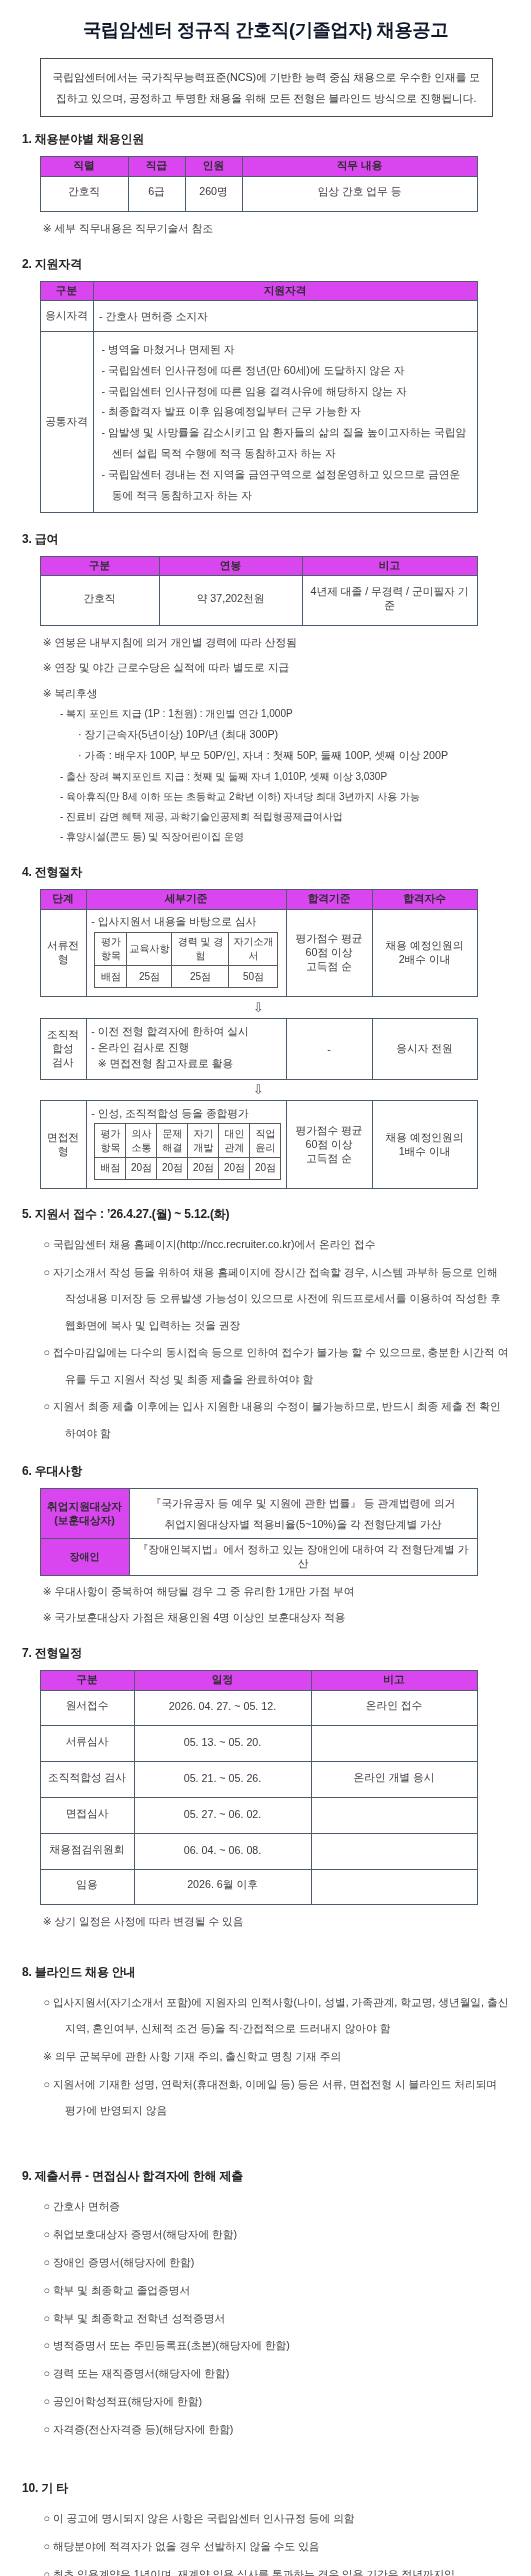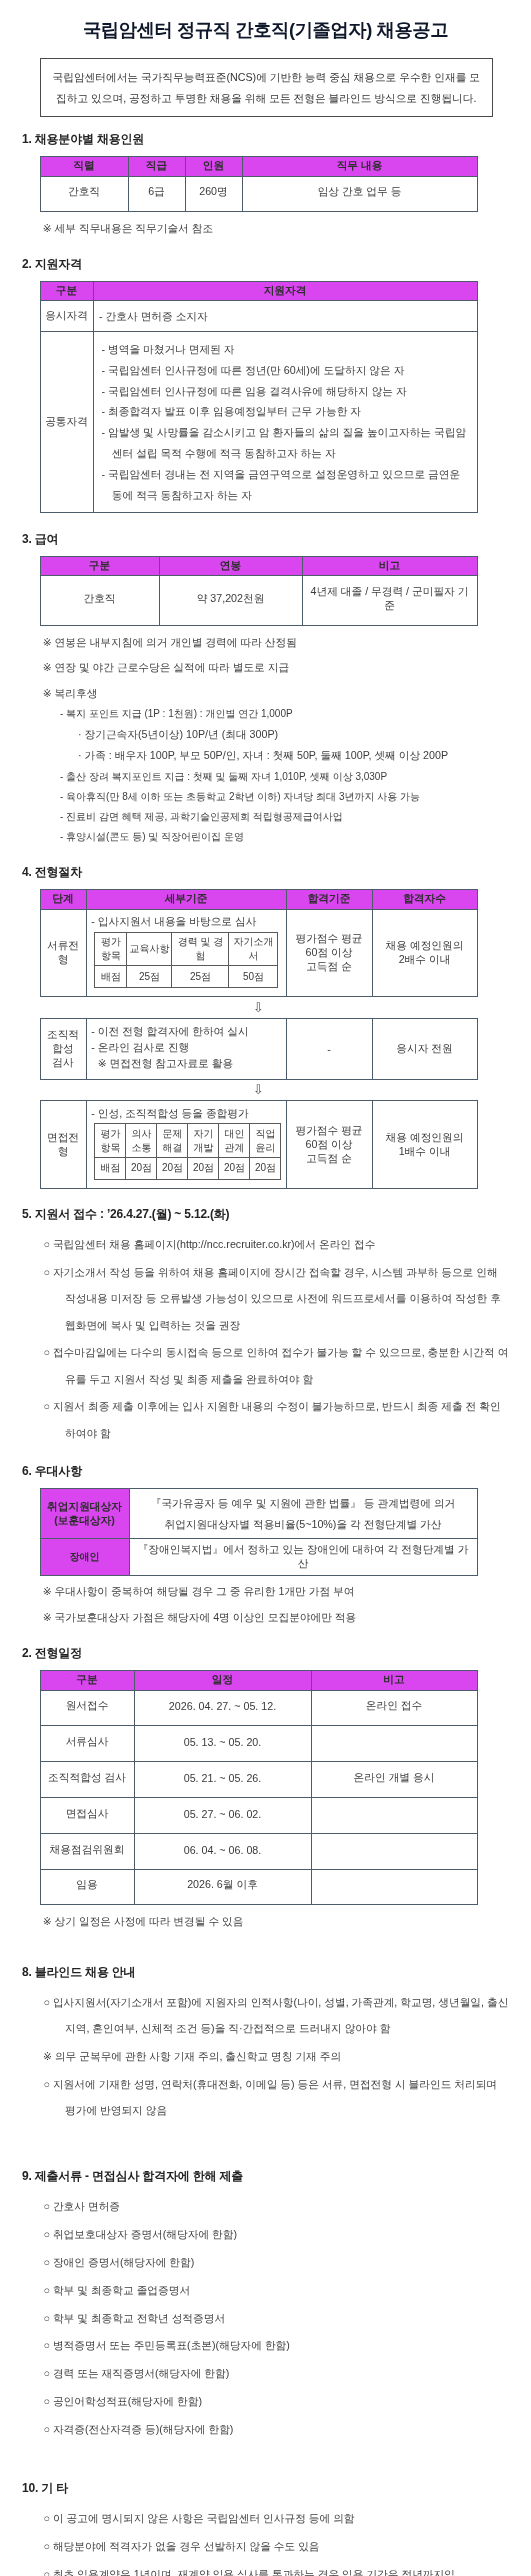--- a/index.html
+++ b/index.html
@@ -272,23 +272,23 @@
       <td class="pre" style="line-height:1.9">『국가유공자 등 예우 및 지원에 관한 법률』 등 관계법령에 의거
 취업지원대상자별 적용비율(5~10%)을 각 전형단계별 가산</td>
     </tr>
     <tr>
       <th style="font-size:10px;padding:7.2px 1.6px">장애인</th>
       <td>『장애인복지법』에서 정하고 있는 장애인에 대하여 각 전형단계별 가산</td>
     </tr>
   </tbody>
     </table>
   <div class="note">※ 우대사항이 중복하여 해당될 경우 그 중 유리한 1개만 가점 부여</div>
-  <div class="note">※ 국가보훈대상자 가점은 해당자에 4명 이상인 모집분야에만 적용</div>
-
-  <div class="sec-h">2. 전형일정</div>
+  <div class="note">※ 국가보훈대상자 가점은 채용인원 4명 이상인 보훈대상자 적용</div>
+
+  <div class="sec-h">7. 전형일정</div>
   <table class="tb">
     <colgroup>
         <col style="width:94px">
         <col style="width:177px">
         <col>
       </colgroup>
     <tbody>
         <tr>
       <th>구분</th>
       <th>일정</th>

